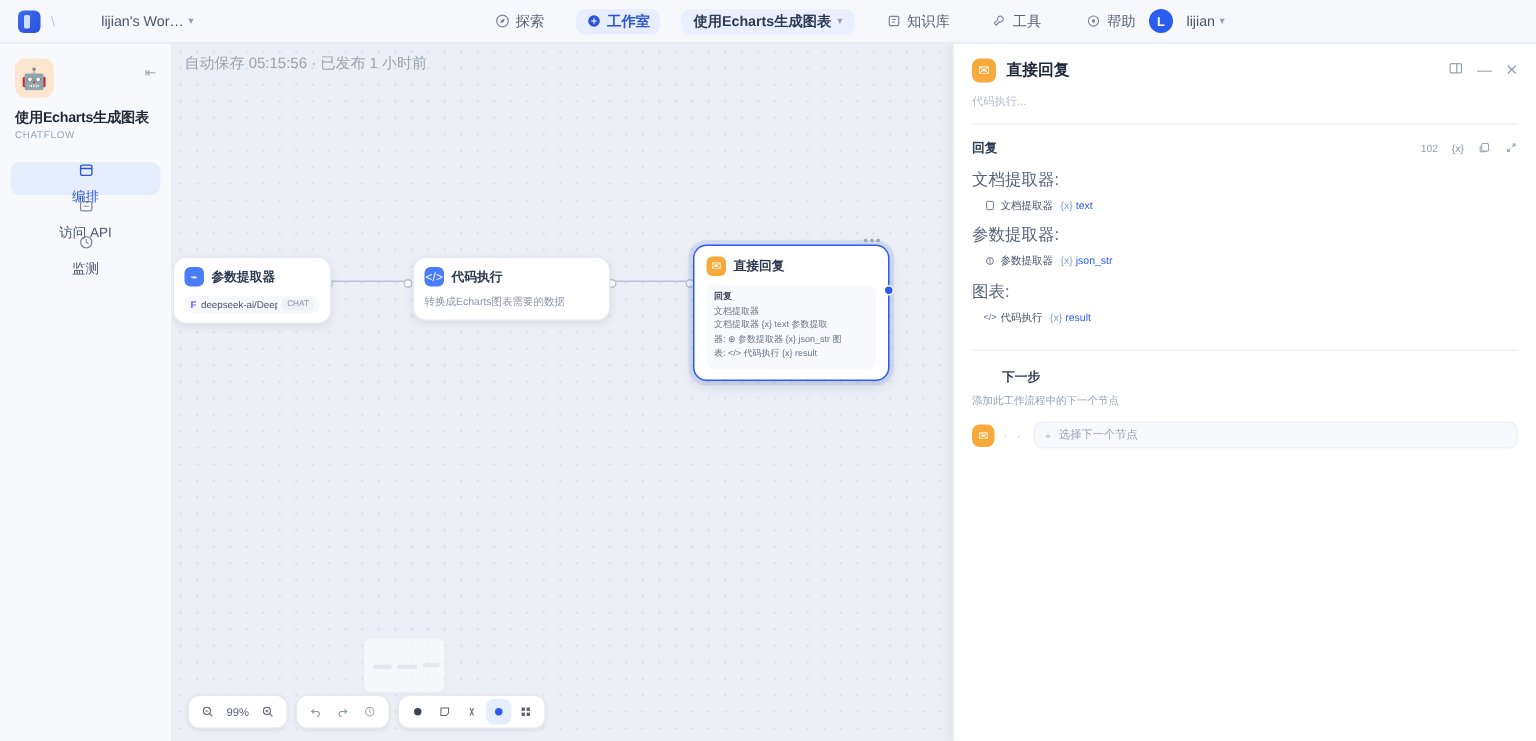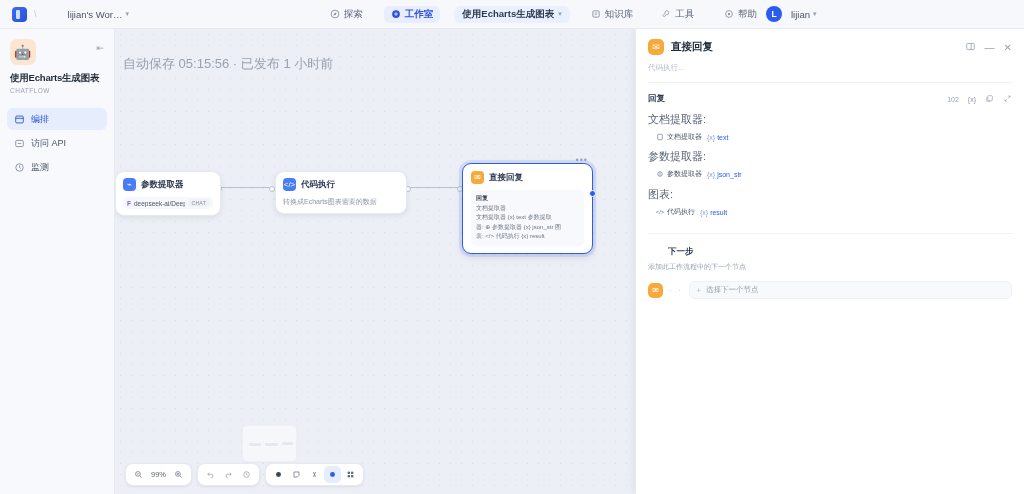--- a/index.html
+++ b/index.html
@@ -63,34 +63,34 @@
   .app-avatar {
     width: 26px; height: 26px; border-radius: 7px; background: #fde6cf;
     display: flex; align-items: center; justify-content: center; font-size: 14px;
   }
   .expand-ico { position: absolute; right: 10px; top: 14px; color: #9aa4b5; font-size: 9px; }
   .app-title { font-size: 9.5px; font-weight: bold; color: #1f2937; margin: 7px 0 2px 10px; letter-spacing: -.2px; }
   .app-sub { font-size: 6.5px; color: #9aa4b5; margin-left: 10px; letter-spacing: .5px; }
   .side-menu { margin-top: 14px; padding: 0 7px; }
   .side-item {
     display: flex; align-items: center; gap: 6px; height: 22px;
-    padding: 0 7px; border-radius: 6px; font-size: 9px; color: #4a5568; margin-bottom: 2px;
+    padding: 0 7px; border-radius: 6px; font-size: 9px; color: #4a5568; margin-bottom: 2px; flex-direction: column;
   }
   .side-item.active { background: #e6edfc; color: #2a53d8; }
   .side-ico { width: 11px; height: 11px; display: flex; align-items: center; justify-content: center; }
 
   
   .canvas {
     position: absolute; left: 115px; top: 29px; width: 909px; height: 465px;
     background: #eceff5;
     background-image: radial-gradient(#d8dde7 0.7px, transparent 0.7px);
     background-size: 11px 11px;
     overflow: hidden;
   }
-  .save-status { position: absolute; left: 8px; top: 26px; font-size: 13px; color: #98a2b3; }
+  .save-status { position: absolute; left: 8px; top: 6px; font-size: 10px; color: #98a2b3; }
 
   .canvas-tools { position: absolute; right: 8px; top: 6px; display: flex; align-items: center; gap: 5px; }
   .tool-group {
     display: flex; align-items: center; gap: 2px; background: #ffffff;
     border: 1px solid #e6eaf0; border-radius: 7px; padding: 2px 3px;
     box-shadow: 0 1px 2px rgba(16,24,40,.05);
   }
   .tbtn {
     height: 17px; min-width: 17px; padding: 0 4px; border-radius: 5px;
     display: flex; align-items: center; justify-content: center; gap: 3px;

